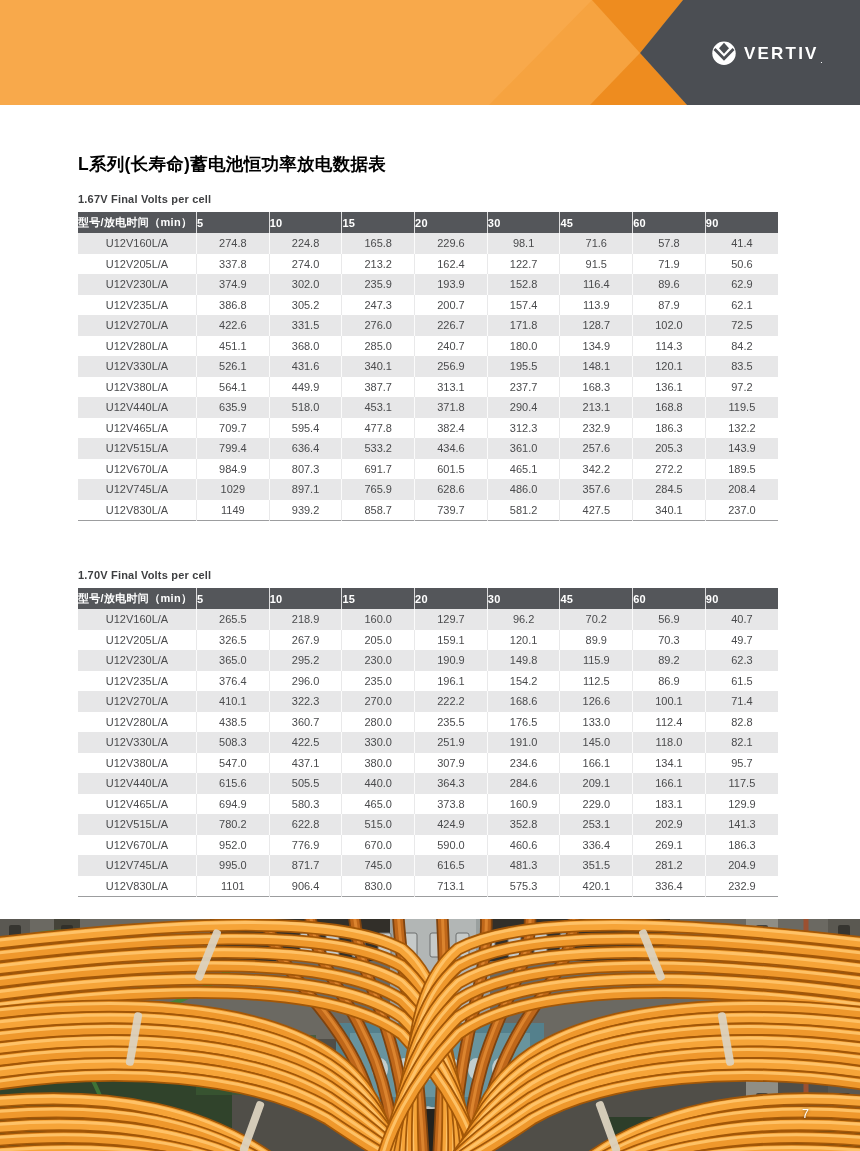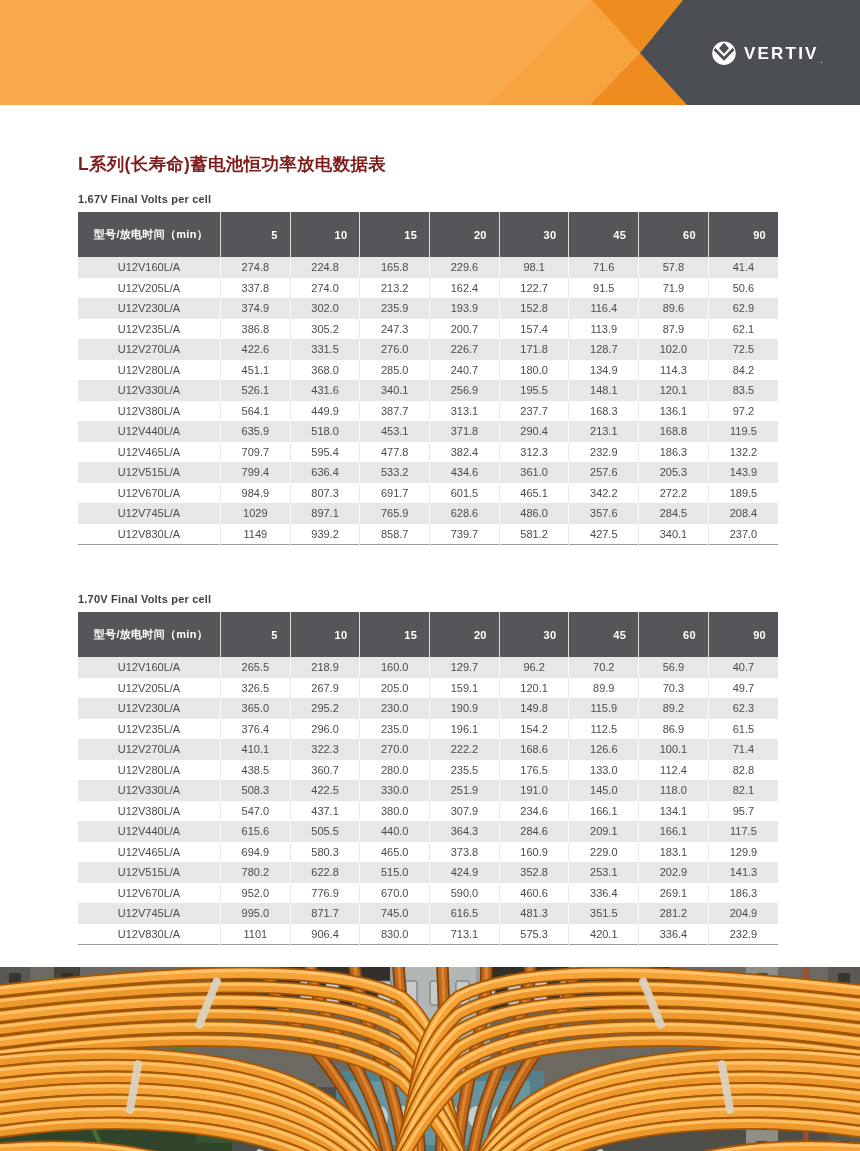--- a/index.html
+++ b/index.html
@@ -8,31 +8,31 @@
     font-family:"Liberation Sans",sans-serif;overflow:hidden;
   }
   
   .banner{position:relative;width:776px;height:105px;}
   .banner svg{display:block;}
   .logo{position:absolute;top:40px;left:711px;display:flex;align-items:center;gap:7px;}
   .logo-icon{display:block;}
   .wordmark{color:#fff;font-weight:bold;font-size:17px;letter-spacing:2.2px;line-height:1;}
   .tm{color:#fff;font-size:7px;font-weight:bold;align-self:flex-end;margin-left:-5px;padding-bottom:2px;}
   
-  .title{margin:47px 0 0 78px;font-size:17.5px;font-weight:bold;color:#7f1d1d;letter-spacing:.3px;}
+  .title{margin:47px 0 0 78px;font-size:17.5px;font-weight:bold;color:#000000;letter-spacing:.3px;}
   .caption{margin:17px 0 7px 78px;font-size:11px;font-weight:bold;color:#3E3F41;letter-spacing:.2px;}
   .caption.second{margin-top:48px;}
   
   table.data{
     margin-left:78px;width:700px;border-collapse:collapse;table-layout:fixed;
     font-size:11px;color:#4A4B4D;border-bottom:1px solid #9C9D9F;
   }
   table.data th{
     background:#54565A;color:#fff;height:21px;font-weight:bold;font-size:11px;
-    letter-spacing:.3px;padding:12px;text-align:right;
+    letter-spacing:.3px;padding:0;text-align:left;
   }
   table.data th:first-child, table.data td:first-child{width:118px;}
   table.data th + th{border-left:1px solid rgba(255,255,255,.8);}
   table.data tbody td{height:20.5px;text-align:center;padding:0;}
   table.data tbody tr:nth-child(odd){background:#E7E7E8;}
   table.data tbody tr:nth-child(odd) td + td{border-left:1px solid #FBFBFB;}
   table.data tbody tr:nth-child(even) td + td{border-left:1px solid #E9E9EA;}
   
   .photo{position:relative;margin-top:22px;width:860px;height:248px;overflow:hidden;background:#55534e;}
   .photo svg{display:block;}

